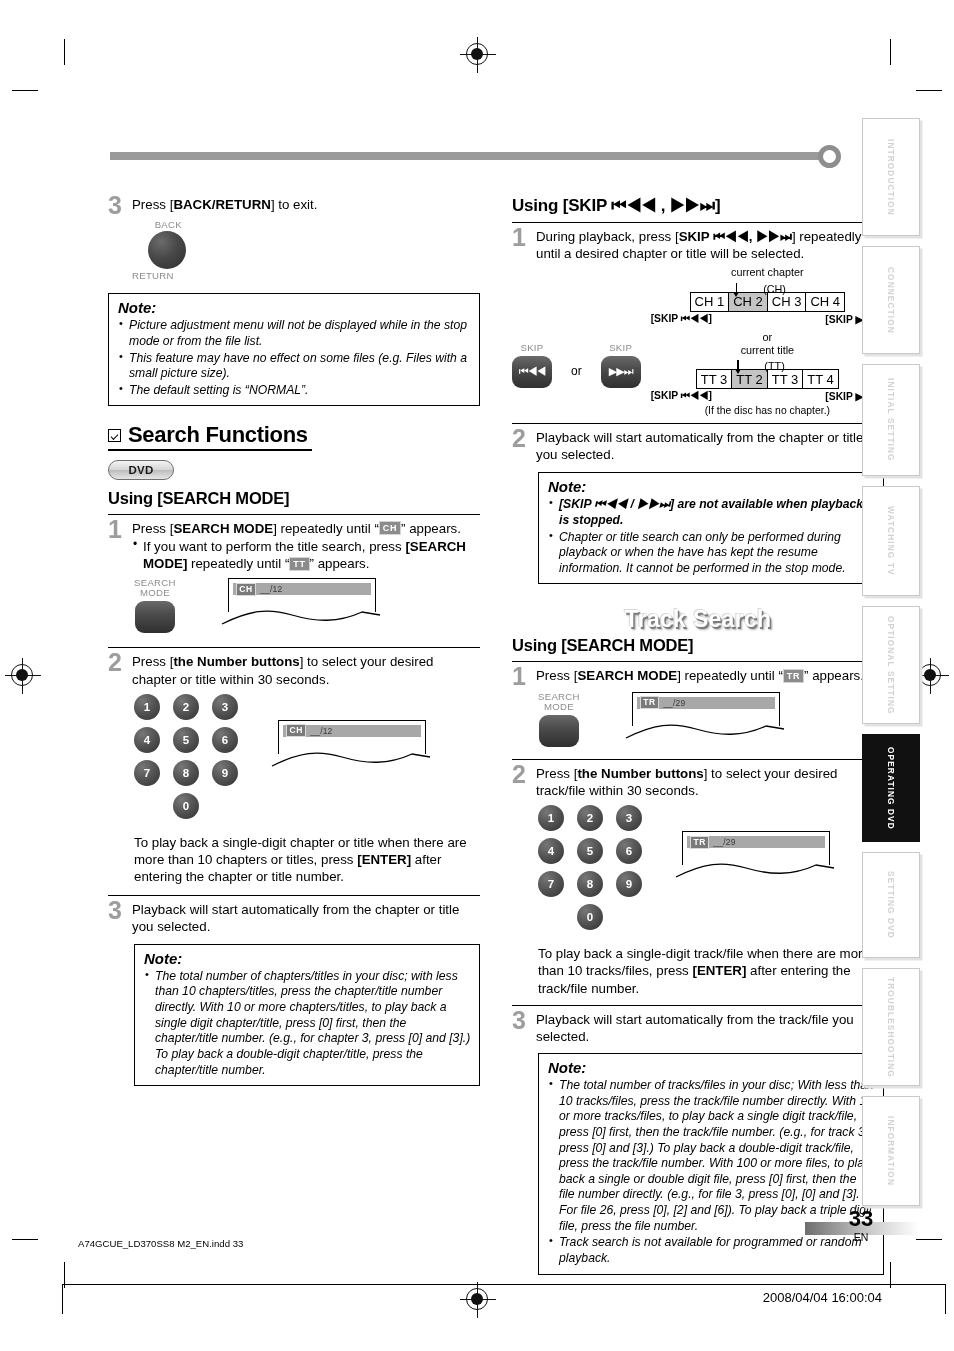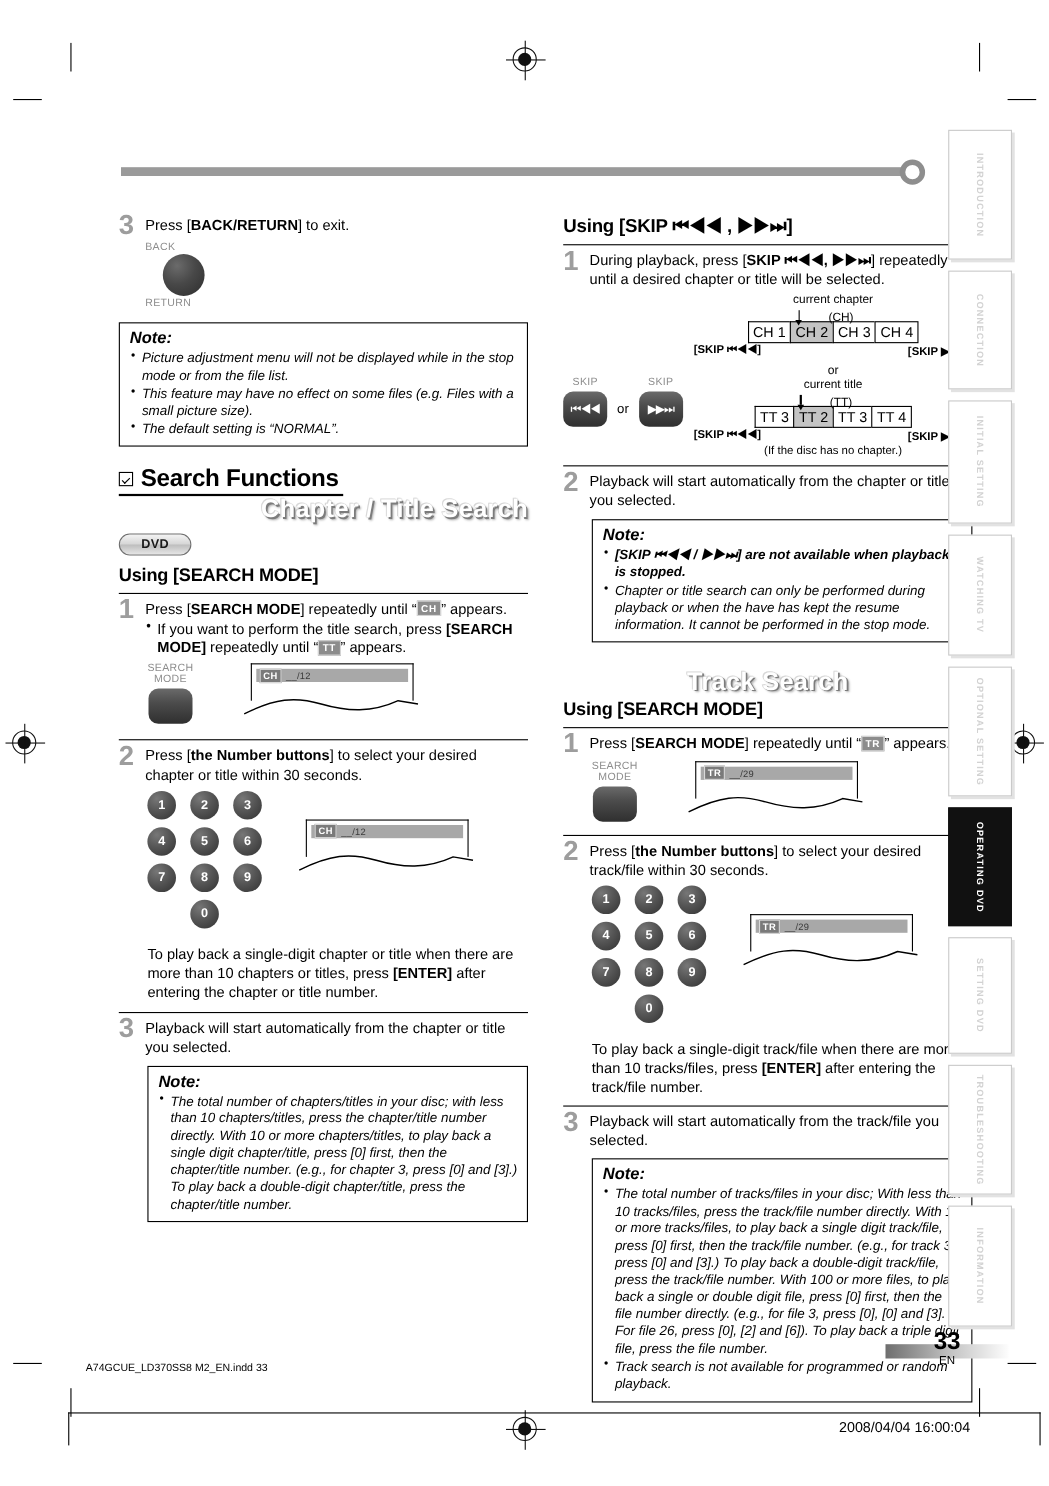--- a/index.html
+++ b/index.html
@@ -170,21 +170,21 @@
 
   
   .itag {
     display: inline-block; font-size: 9px; font-weight: bold; color: #fff;
     background: #8c8c8c; border: 1.2px solid #d4d4d4;
     padding: 0 3px; letter-spacing: .6px; vertical-align: 1.5px; line-height: 12px;
   }
 
   
   .skipdiag { display: flex; gap: 10px; margin-top: 4px; }
-  .skip-btns { display: flex; align-items: center; gap: 9px; padding-top: 48px; }
+  .skip-btns { display: flex; align-items: center; gap: 19px; padding-top: 48px; }
   .skip-or { font-size: 12px; }
   .chart { flex: 1; }
   .chart-cap { font-size: 10.8px; text-align: center; line-height: 1.15; }
   .arrow-row { text-align: center; height: 13px; position: relative; }
   .arrow-down {
     display: inline-block; width: 0; height: 0; position: relative; left: -12px;
   }
   .arrow-down::before {
     content: ""; position: absolute; left: -.7px; top: -10px; width: 1.4px; height: 9px; background: #000;
   }
@@ -266,40 +266,39 @@
   <div class="col col-left">
 
     <div class="step">
       <div class="stepnum">3</div>
       <div class="steptext">
         <span>Press [</span><b>BACK/RETURN</b><span>] to exit.</span>
       </div>
     </div>
 
     <div style="margin-left:24px;margin-top:4px;">
-      <div class="btn-lab" style="width:50px;text-align:left;">BACK</div>
+      <div class="btn-lab" style="width:50px;text-align:right;">BACK</div>
       <div class="rnd-btn" style="margin:1px 0 0 16px;"></div>
       <div class="btn-lab" style="width:62px;text-align:left;margin-top:2px;">RETURN</div>
     </div>
 
     <div class="note" style="margin-top:12px;">
       <div class="note-title">Note:</div>
       <ul>
         <li>Picture adjustment menu will not be displayed while in the stop mode or from the file list.</li>
         <li>This feature may have no effect on some files (e.g. Files with a small picture size).</li>
         <li>The default setting is “NORMAL”.</li>
       </ul>
     </div>
 
     <div class="sec-wrap">
       <div class="sec-title">
         <span class="checkbox"></span>
         <span>Search Functions</span>
       </div>
-      <div class="sub-title">Chapter / Title Search</div>
     </div>
 
     <div class="badges">
       <div class="badge-col">
         <div class="badge dvd">DVD</div>
       </div>
     </div>
 
     <div class="h-using" style="margin-top:9px;">Using [SEARCH MODE]</div>
 

